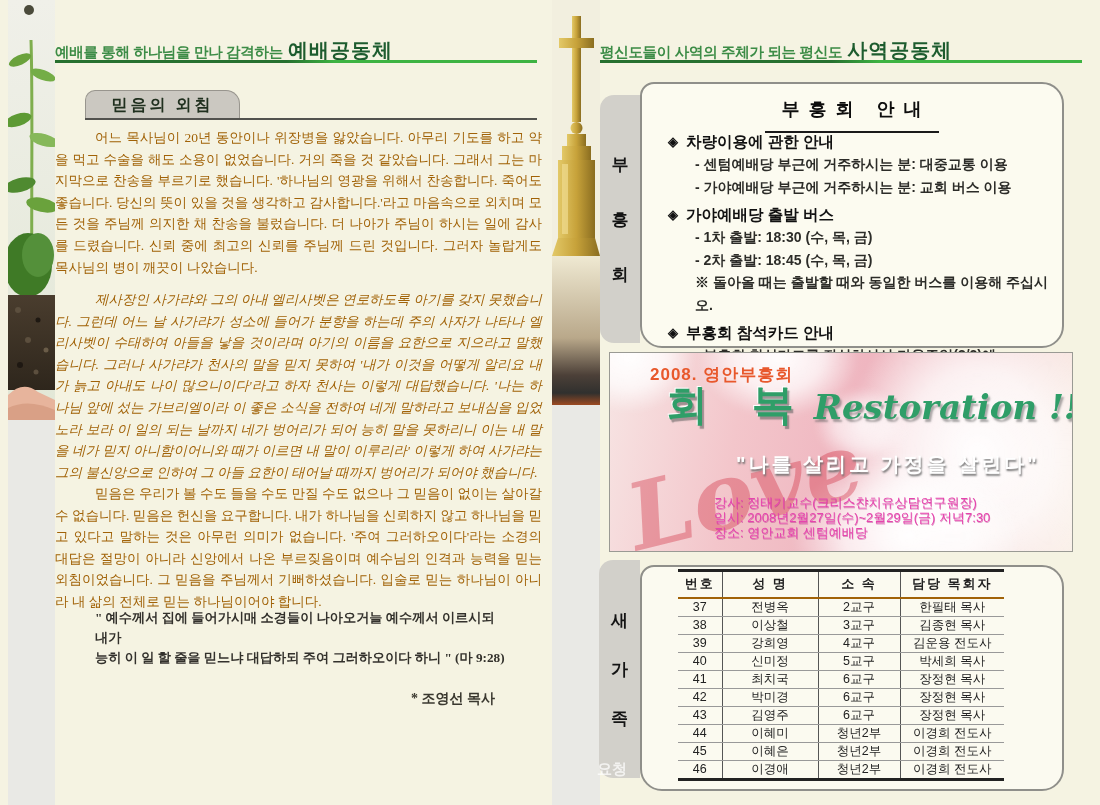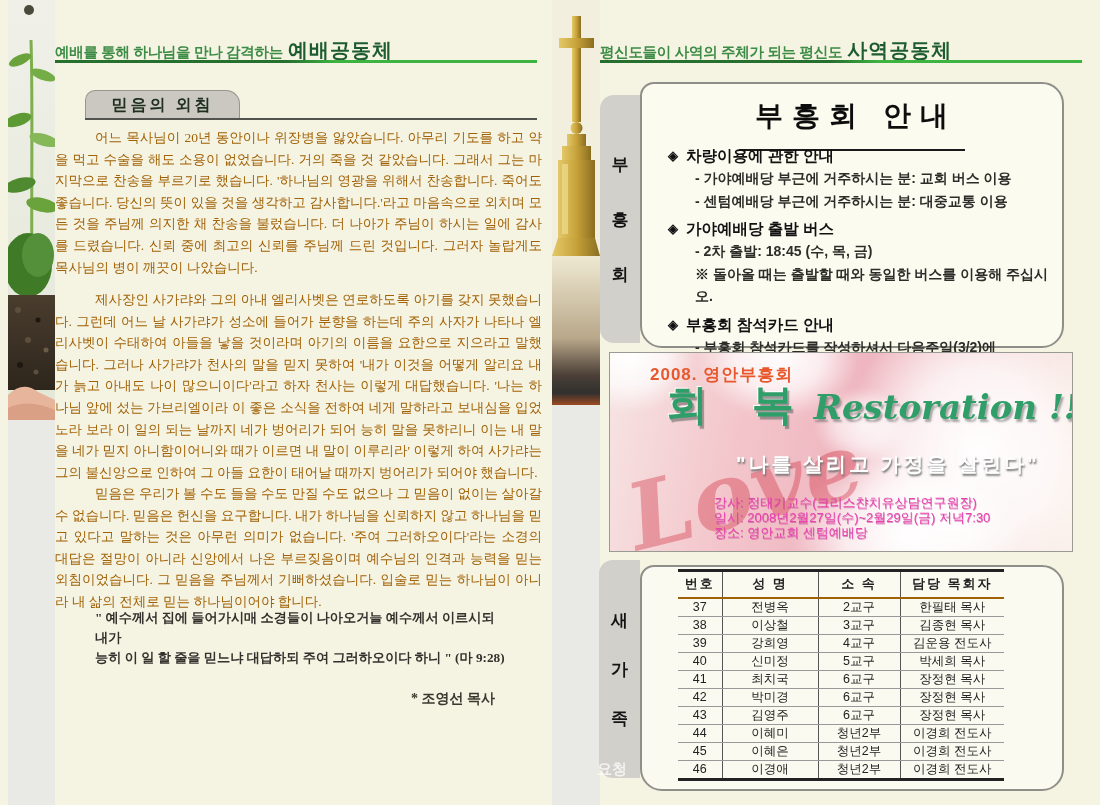--- a/index.html
+++ b/index.html
@@ -23,40 +23,40 @@
             background:linear-gradient(to right,#26702f 0%,#26702f 48%,#3db342 58%,#3db342 100%);}
 
   
   #faith-tab{left:85px;top:90px;width:153px;height:28px;background:#cbc8c1;
              border:1px solid #98958e;border-bottom:none;border-radius:10px 14px 0 0;
              text-align:center;line-height:28px;font-size:16px;font-weight:bold;color:#20301f;
              letter-spacing:3px;font-family:"Liberation Serif",serif;}
   #faith-tab-line{left:85px;top:118px;width:452px;height:2px;background:#52524e;}
   .lp-par{position:absolute;left:55px;width:487px;font-family:"Liberation Serif",serif;
           font-size:13.5px;line-height:21.6px;color:#a16207;text-align:justify;text-indent:40px;margin:0;}
-  #lp-p1{top:127px;} #lp-p2{top:289px;} #lp-p3{top:483px;}
+  #lp-p1{top:127px;} #lp-p2{top:289px;font-style:italic;} #lp-p3{top:483px;}
   #lp-quote{position:absolute;left:95px;top:608px;width:412px;font-family:"Liberation Serif",serif;
             font-size:13.2px;font-weight:bold;line-height:20px;color:#33312c;}
   #lp-attrib{position:absolute;left:55px;top:690px;width:440px;text-align:right;
              font-family:"Liberation Serif",serif;font-size:14px;font-weight:bold;color:#3a382f;}
 
   
   .side-tab{position:absolute;background:#d2d0ca;border-radius:14px 0 0 14px;
             display:flex;flex-direction:column;align-items:center;justify-content:center;
             font-size:17px;font-weight:bold;color:#141414;}
   #revival-tab{left:600px;top:95px;width:40px;height:248px;gap:32px;}
   #newcomer-tab{left:599px;top:560px;width:41px;height:218px;gap:26px;}
   .round-box{position:absolute;background:#fcfbf0;border:2px solid #8f8f8a;
              border-radius:14px 22px 22px 22px;}
   #revival-box{left:640px;top:82px;width:420px;height:262px;}
   #newcomer-box{left:640px;top:565px;width:420px;height:222px;background:#fbfaf0;}
 
   #revival-title{margin:13px auto 0;text-align:center;}
-  #revival-title span{font-size:28px;font-weight:bold;letter-spacing:9px;color:#0d0d0d;
-                      border-bottom:2px solid #1a1a1a;padding:0 8px 18px 16px;}
+  #revival-title span{font-size:18px;font-weight:bold;letter-spacing:9px;color:#0d0d0d;
+                      border-bottom:2px solid #1a1a1a;padding:0 8px 12px 16px;}
   #revival-list{margin:9px 0 0 26px;color:#222;}
   .rv-heading{font-weight:bold;font-size:15.5px;line-height:23px;margin-top:5px;color:#111;}
   .rv-bullet{margin-right:8px;font-size:13px;vertical-align:1px;}
   .rv-sub{padding-left:27px;line-height:22.5px;font-size:14px;font-weight:bold;color:#2c2c28;}
   .rv-sub.cont{padding-left:41px;}
 
   
   #banner{left:609px;top:352px;width:462px;height:198px;border:1px solid #9a9a94;
           overflow:hidden;background:linear-gradient(100deg,#f7e4e3 0%,#f3c6cb 28%,#efb6c0 52%,#f3cdd0 72%,#faf0e8 100%);}
   .flower{position:absolute;border-radius:50%;filter:blur(3px);
@@ -192,25 +192,26 @@
   </div>
 
   <div id="revival-box" class="round-box">
     <div id="revival-title">
       <span>부흥회 안내</span>
     </div>
     <div id="revival-list">
       <div class="rv-heading">
         <span class="rv-bullet">◈</span><span>차량이용에 관한 안내</span>
       </div>
+      <div class="rv-sub">- 센텀예배당 부근에 거주하시는 분: 대중교통 이용</div>
       <div class="rv-sub">- 가야예배당 부근에 거주하시는 분: 교회 버스 이용</div>
-      <div class="rv-sub">- 센텀예배당 부근에 거주하시는 분: 대중교통 이용</div>
       <div class="rv-heading">
         <span class="rv-bullet">◈</span><span>가야예배당 출발 버스</span>
       </div>
+      <div class="rv-sub">- 1차 출발: 18:30  (수, 목, 금)</div>
       <div class="rv-sub">- 2차 출발: 18:45  (수, 목, 금)</div>
       <div class="rv-sub">※ 돌아올 때는 출발할 때와 동일한 버스를 이용해 주십시오.</div>
       <div class="rv-heading">
         <span class="rv-bullet">◈</span><span>부흥회 참석카드 안내</span>
       </div>
       <div class="rv-sub">- 부흥회 참석카드를 작성하셔서 다음주일(3/2)에</div>
       <div class="rv-sub cont">참석카드함에 넣어 주세요.</div>
     </div>
   </div>
 

